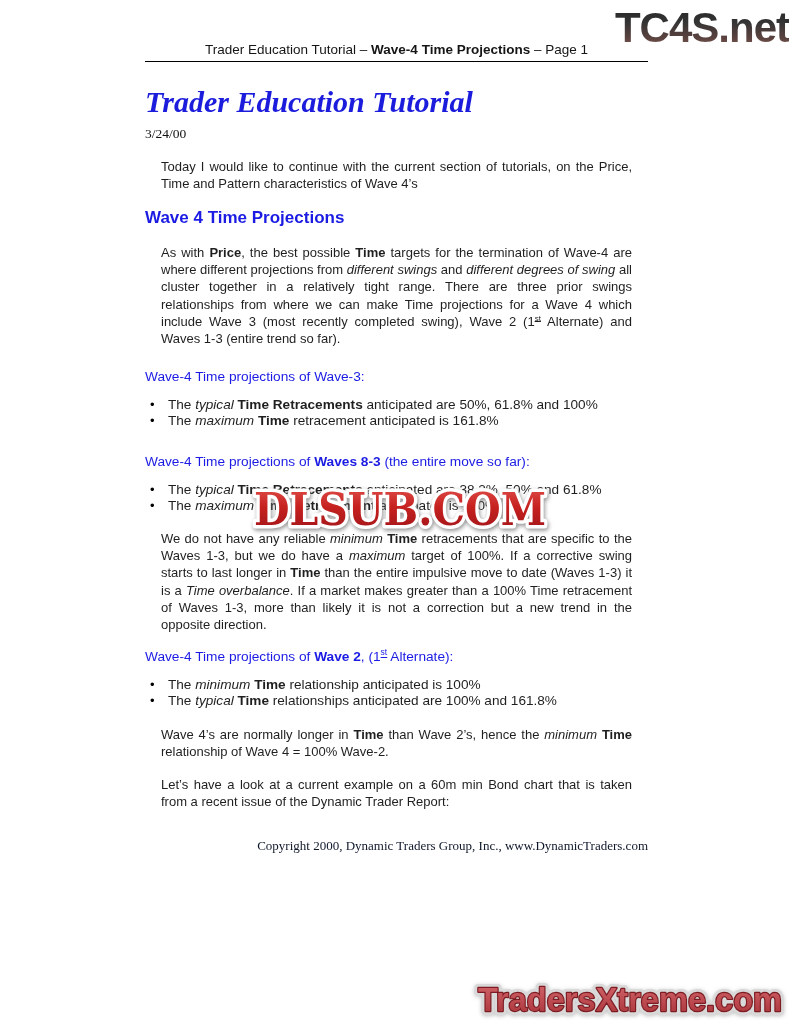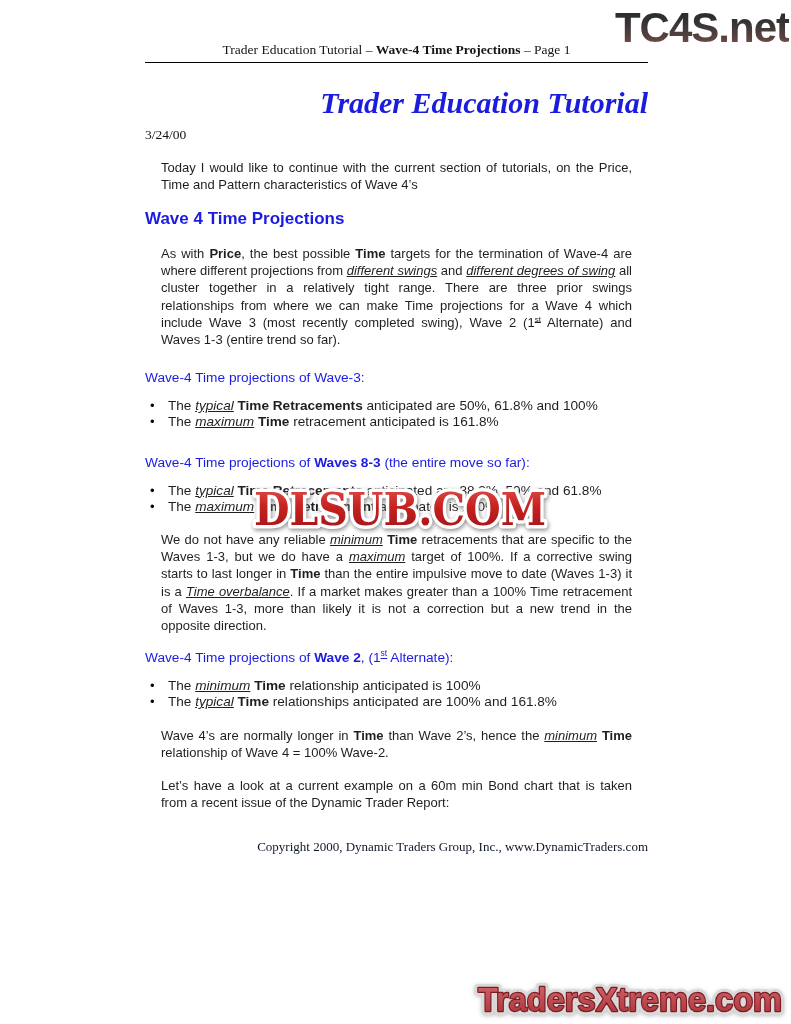--- a/index.html
+++ b/index.html
@@ -13,40 +13,39 @@
   }
   .content{
     position:relative;
     margin-left:145px;
     width:503px;
   }
   
   .doc-header{
     margin-top:42px;
     text-align:center;
-    font-family:Liberation Serif, serif;
+    font-family:Liberation Sans, sans-serif;
     font-size:13.5px;
     color:#151515;
   }
   .rule{
     border:none;
     border-top:1.6px solid #000;
     margin:4px 0 0 0;
     width:503px;
   }
   
   .doc-title{
     margin-top:24px;
     font-family:"Liberation Serif", serif;
     font-style:italic;
     font-weight:bold;
     font-size:30px;
     line-height:1.05;
     color:#1c1cdd;
-    text-align:right;
   }
   .doc-date{
     margin-top:8px;
     font-family:"Liberation Serif", serif;
     font-size:13.5px;
     color:#111;
   }
   
   p.body{
     margin:16px;
@@ -89,21 +88,21 @@
     color:#1f1f1f;
   }
   ul.bullets li::before{
     content:"•";
     position:absolute;
     left:5px;top:0;
     font-size:13px;
     color:#000;
   }
   .run-b{font-weight:bold;}
-  .run-i{font-style:italic;text-decoration:underline;}
+  .run-i{font-style:italic;}
   sup{font-size:0.62em;line-height:0;vertical-align:super;text-decoration:underline;}
   .doc-footer{
     margin-top:28px;
     text-align:right;
     font-family:"Liberation Serif", serif;
     font-size:13px;
     color:#0f172a;
   }
   
   .tc4s-logo{

